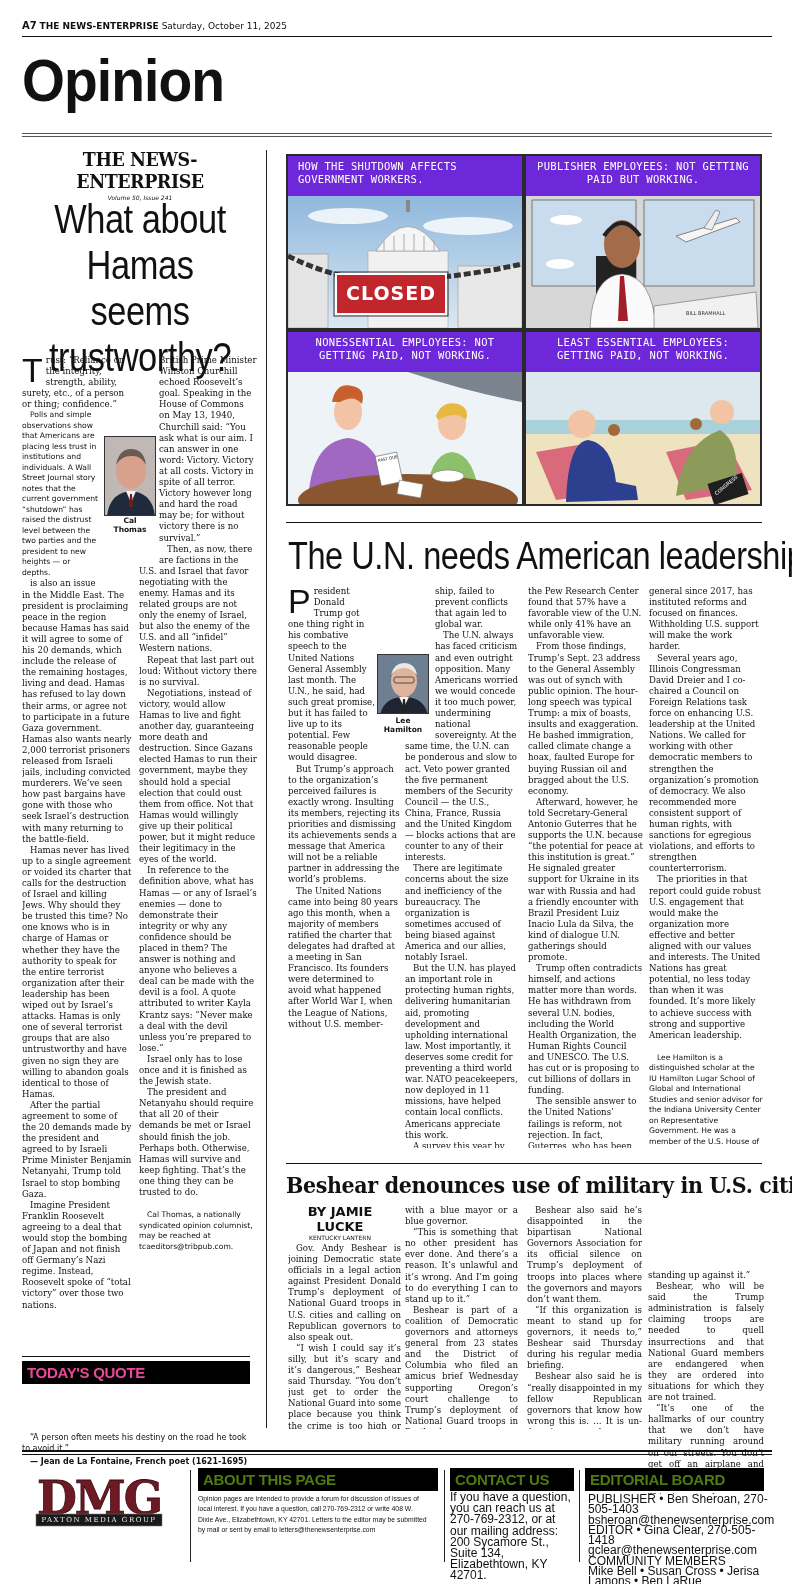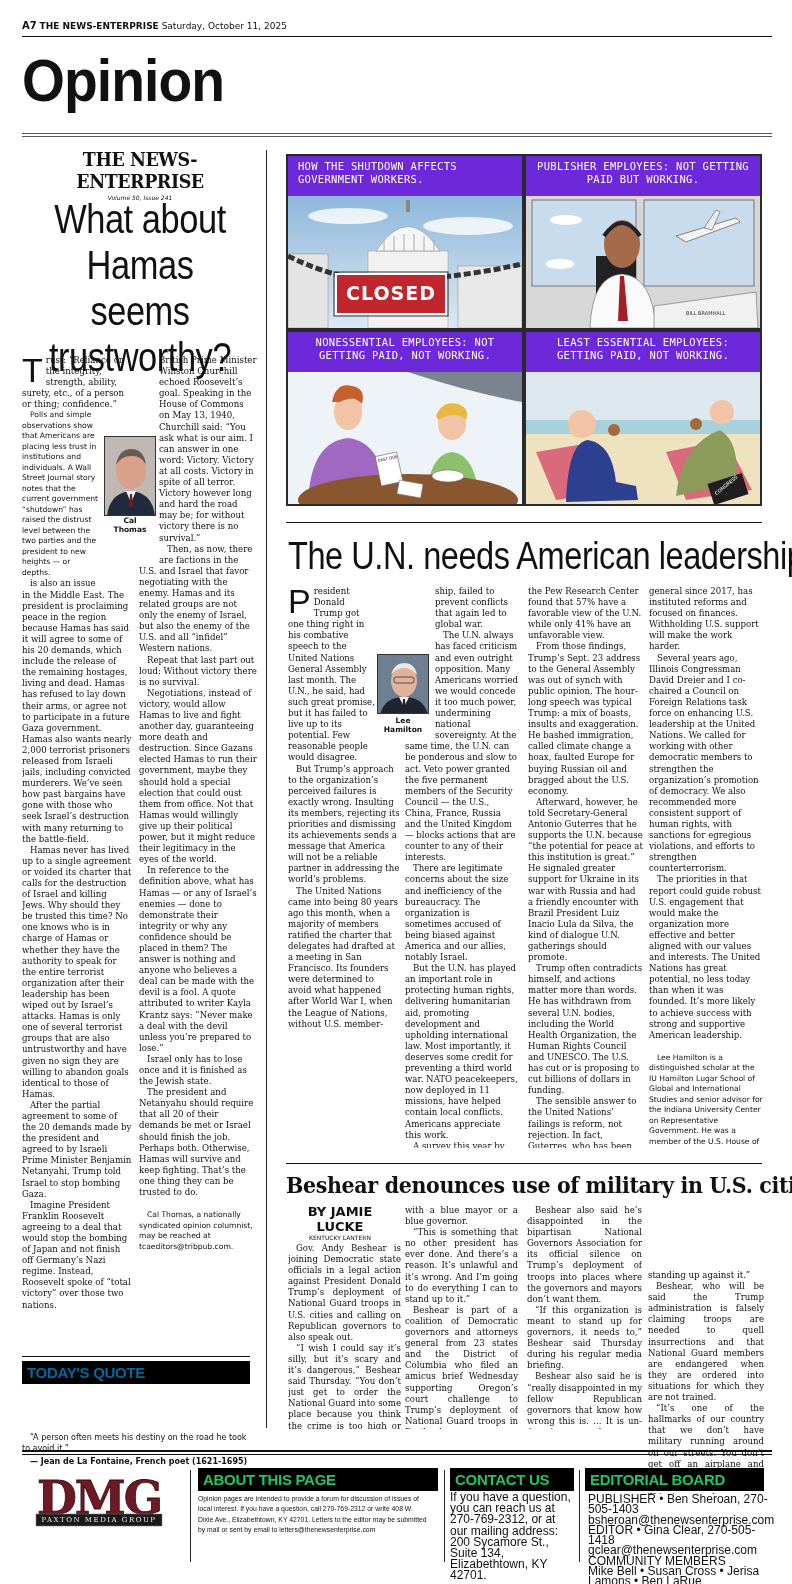--- a/index.html
+++ b/index.html
@@ -22,38 +22,38 @@
 
   .col { position: absolute; font-family: "DejaVu Serif", serif; font-size: 8.6px; line-height: 11.1px; overflow: hidden; text-align: left; }
   .col p { text-indent: 8px; }
   .col p.first { text-indent: 0; }
   .dropcap { float: left; font-family: "Liberation Sans", sans-serif; font-size: 34px; line-height: 28px; margin: 1px 3px 0 0; }
   .sans-note { font-family: "DejaVu Sans", sans-serif; font-size: 7.6px; line-height: 10.5px; }
 
   .photo { position: absolute; border: 1px solid #333; overflow: hidden; }
   .caption { position: absolute; font-family: "DejaVu Sans", sans-serif; font-weight: bold; font-size: 7.5px; line-height: 9px; text-align: center; }
 
-  .quote-bar { position: absolute; background: #000; color: #0369a1; font-family: "Liberation Sans", sans-serif; font-weight: bold; font-size: 15px; padding: 3px 5px; letter-spacing: -0.3px; }
+  .quote-bar { position: absolute; background: #000; color: #ec4899; font-family: "Liberation Sans", sans-serif; font-weight: bold; font-size: 15px; padding: 3px 5px; letter-spacing: -0.3px; }
   .quote-text { position: absolute; font-family: "DejaVu Sans", sans-serif; font-size: 8px; line-height: 11px; margin-top: 44px; }
 
   
   .cartoon { position: absolute; left: 286px; top: 154px; width: 476px; height: 352px; background: #2a2a2a; }
   .panel { position: absolute; width: 234px; height: 172px; background: #eee; overflow: hidden; }
   .panel .cap { position: absolute; left: 0; top: 0; width: 100%; height: 40px; background: #6d28d9; color: #fff; font-family: "DejaVu Sans Mono", monospace; font-size: 10.5px; line-height: 13px; padding: 4px 10px; letter-spacing: 0.3px; }
   .panel .scene { position: absolute; left: 0; top: 40px; width: 100%; height: 132px; }
 
   
   .un-head { position: absolute; left: 288px; top: 534px; font-family: "Liberation Sans", sans-serif; font-size: 38px; line-height: 44px; transform: scaleX(0.855); transform-origin: left; white-space: nowrap; letter-spacing: -0.5px; }
 
   .besh-head { position: absolute; left: 286px; top: 1171px; font-family: "DejaVu Serif", serif; font-weight: bold; font-size: 23px; white-space: nowrap; transform: scaleX(0.895); transform-origin: left; letter-spacing: -0.4px; }
   .byline { position: absolute; font-family: "DejaVu Sans", sans-serif; text-align: center; }
   .besh-col { text-align: justify; font-size: 8.6px; line-height: 11.1px; }
 
   
-  .footer-box-title { position: absolute; background: #000; color: #22c55e; font-family: "Liberation Sans", sans-serif; font-weight: bold; font-size: 15px; padding: 3px 5px; letter-spacing: -0.3px; }
+  .footer-box-title { position: absolute; background: #000; color: #4d7c0f; font-family: "Liberation Sans", sans-serif; font-weight: bold; font-size: 15px; padding: 3px 5px; letter-spacing: -0.3px; }
   .footer-text { position: absolute; font-family: "Liberation Sans", sans-serif; font-size: 7.6px; line-height: 10.3px; }
   .dmg { position: absolute; left: 24px; top: 1468px; width: 150px; height: 64px; }
 </style>
 </head>
 <body>
 
 <div class="topbar">
   <span class="pg">A7</span>
   <span class="np">THE NEWS-ENTERPRISE</span>
   <span>Saturday, October 11, 2025</span>

